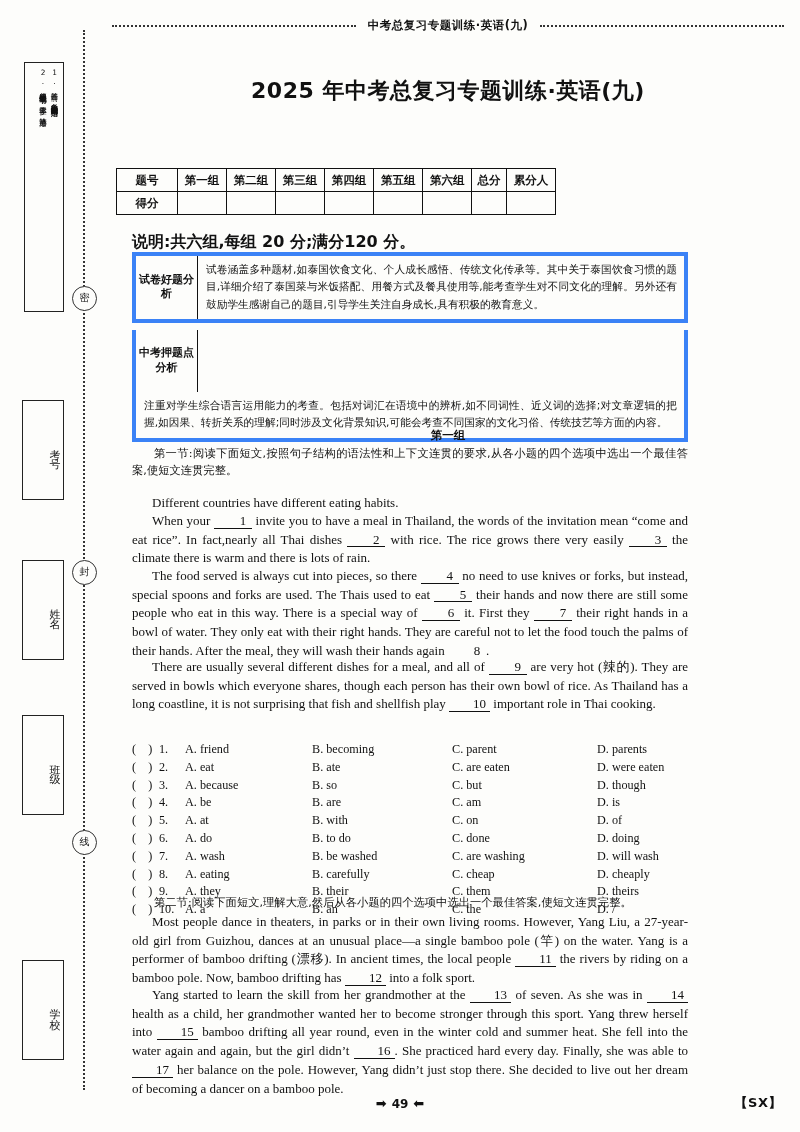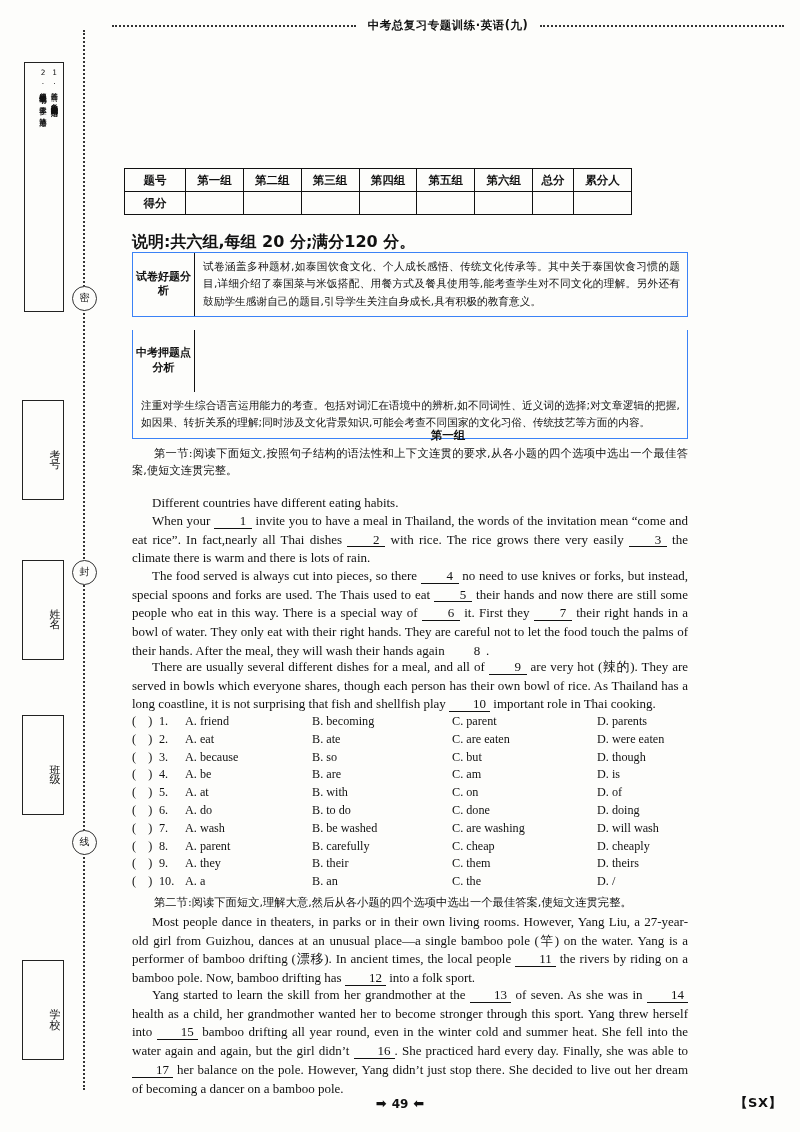--- a/index.html
+++ b/index.html
@@ -83,42 +83,42 @@
   }
   .sub-title{
     position:absolute;left:112px;top:112px;width:672px;
     text-align:center;
     font-family:"DejaVu Sans","Liberation Sans",sans-serif;
     font-weight:bold;font-size:13.5px;
   }
 
   
   .score-table{
-    position:absolute;left:124px;top:168px;width:508px;
+    position:absolute;left:116px;top:168px;width:440px;
     border-collapse:collapse;
     font-family:"DejaVu Sans","Liberation Sans",sans-serif;
     font-size:11.5px;font-weight:bold;
   }
   .score-table td{
     border:1px solid #111;
     height:22px;text-align:center;vertical-align:middle;
     padding:0 2px;
   }
   .score-table td.lbl{width:56px;}
 
   .note-line{
     position:absolute;left:132px;top:232px;
     font-family:"DejaVu Sans","Liberation Sans",sans-serif;
     font-size:16px;font-weight:bold;
   }
 
   
   .analysis{
     position:absolute;left:132px;width:556px;
-    border:1px solid #3b82f6;
+    border:4px solid #3b82f6;
     display:flex;
     box-sizing:border-box;
   }
   .analysis + .analysis{border-top:none;flex-direction:column;}
   .an-label{
     width:62px;flex:0 0 62px;
     border-right:1px solid #111;
     display:flex;align-items:center;justify-content:center;
     text-align:center;
     font-family:"DejaVu Sans","Liberation Sans",sans-serif;
@@ -169,21 +169,21 @@
     position:absolute;left:132px;width:556px;
     font-family:"Liberation Serif","DejaVu Serif",serif;
     font-size:12.2px;
   }
   .opt-row{
     display:flex;align-items:baseline;
     height:17.8px;
   }
   .opt-paren{width:27px;flex:0 0 27px;white-space:pre;}
   .opt-num{width:26px;flex:0 0 26px;}
-  .opt-a{width:127px;flex:0 0 127px;}
+  .opt-a{width:127px;flex:0 0 127px;margin-top:28px;}
   .opt-b{width:140px;flex:0 0 140px;}
   .opt-c{width:145px;flex:0 0 145px;}
   .opt-d{flex:1;}
 
   
   .footer{
     position:absolute;left:0;top:1096px;width:800px;height:30px;
   }
   .pagenum{
     position:absolute;left:0;top:0;width:800px;text-align:center;
@@ -217,20 +217,21 @@
     <div class="field-box" style="top:715px;height:100px;">班级</div>
     <div class="field-box" style="top:960px;height:100px;">学校</div>
   </div>
 
   <div class="run-head">
     <span class="dots"></span>
     <span class="rh-text">中考总复习专题训练·英语(九)</span>
     <span class="dots"></span>
   </div>
 
+  <div class="main-title">2025 年中考总复习专题训练·英语(九)</div>
 
   <table class="score-table">
     <tbody>
         <tr>
       <td class="lbl">题号</td>
       <td>第一组</td>
       <td>第二组</td>
       <td>第三组</td>
       <td>第四组</td>
       <td>第五组</td>
@@ -343,21 +344,21 @@
       <span class="opt-num">7.</span>
       <span class="opt-a">A. wash</span>
       <span class="opt-b">B. be washed</span>
       <span class="opt-c">C. are washing</span>
       <span class="opt-d">D. will wash</span>
     </div>
 
     <div class="opt-row">
       <span class="opt-paren">(&nbsp;&nbsp;&nbsp;&nbsp;)</span>
       <span class="opt-num">8.</span>
-      <span class="opt-a">A. parent</span>
+      <span class="opt-a">A. eating</span>
       <span class="opt-b">B. carefully</span>
       <span class="opt-c">C. cheap</span>
       <span class="opt-d">D. cheaply</span>
     </div>
 
     <div class="opt-row">
       <span class="opt-paren">(&nbsp;&nbsp;&nbsp;&nbsp;)</span>
       <span class="opt-num">9.</span>
       <span class="opt-a">A. they</span>
       <span class="opt-b">B. their</span>

